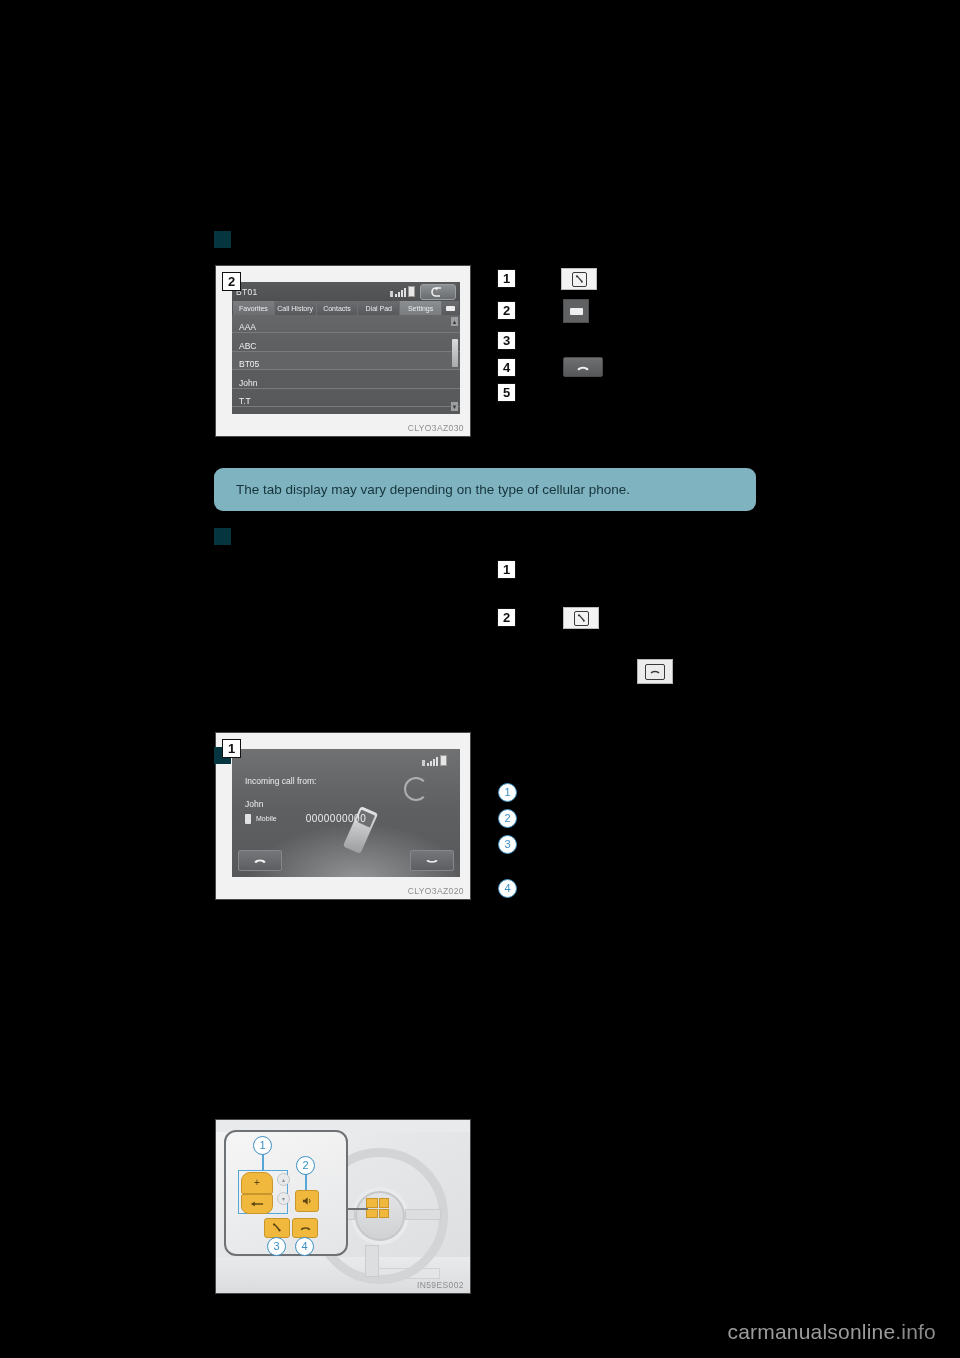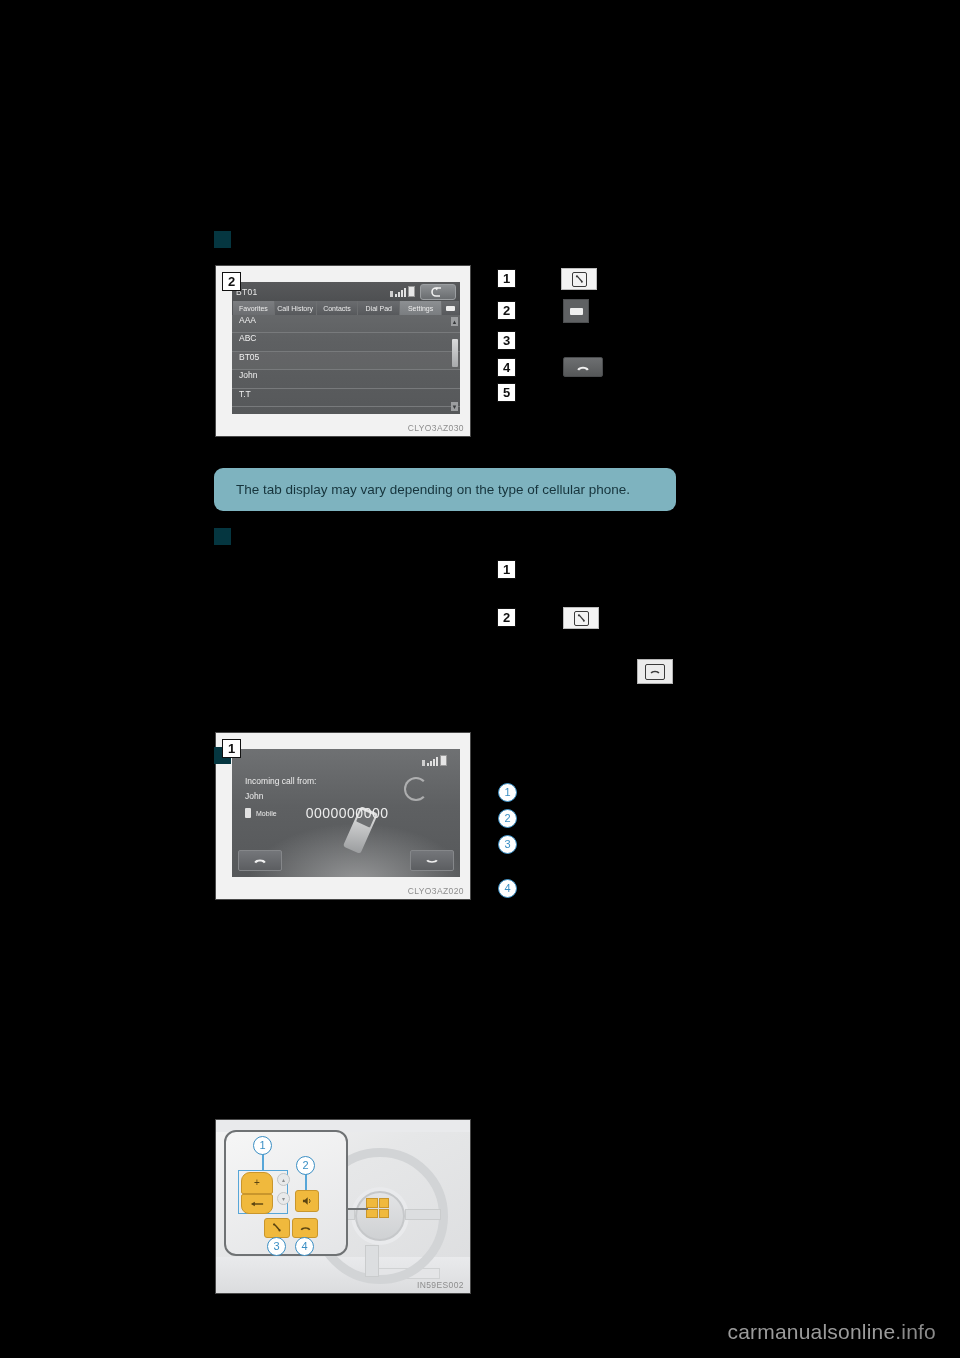--- a/index.html
+++ b/index.html
@@ -90,21 +90,21 @@
   .tab.sel{background:linear-gradient(180deg,#8c8f92,#7a7d80);}
   .tab-btn{
     width:17px;display:flex;align-items:center;justify-content:center;
     background:linear-gradient(180deg,#6a6c6f,#57595c);
   }
   .tab-btn span{display:block;width:9px;height:5px;background:#ededed;border-radius:1px;}
 
   
   .rows{position:absolute;left:0;right:0;top:33px;bottom:0;}
   .row{
-    height:18.4px;display:flex;align-items:flex-start;
+    height:18.4px;display:flex;align-items:flex-end;
     padding-left:7px;box-sizing:border-box;
     font-size:8.5px;color:#f0f0f0;
     border-bottom:1px solid #787a7c;
     position:relative;
   }
   .row.alt{background:rgba(255,255,255,.045);}
   .scrollbar{
     position:absolute;right:2px;top:0;bottom:0;width:7px;
   }
   .sb-arrow{
@@ -139,24 +139,24 @@
   .keybtn.dark{background:#5f6163;border:1px solid #4c4e50;}
   .keybtn.darkgrad{background:linear-gradient(180deg,#6d6f71,#565859);border:1px solid #4a4c4e;}
 
   .handset{
     width:13px;height:13px;border:1.4px solid #3a3a3a;border-radius:2px;
     display:flex;align-items:center;justify-content:center;
   }
 
   
   .icall-text{position:absolute;left:13px;top:27px;color:#ededed;}
-  .icall-text .l1{font-size:8.5px;margin-bottom:5px;}
+  .icall-text .l1{font-size:8.5px;margin-bottom:13px;}
   .icall-text .l2{font-size:8.5px;margin-bottom:4px;}
   .icall-row{display:flex;align-items:center;gap:5px;font-size:7px;}
-  .icall-row .num{font-size:14px;letter-spacing:.5px;padding-left:24px;}
+  .icall-row .num{font-size:10px;letter-spacing:.5px;padding-left:24px;}
   .phone-glyph{width:6px;height:10px;background:#e2e2e2;border-radius:1px;}
   .ring{
     position:absolute;right:32px;top:28px;
     width:20px;height:20px;border:2px solid rgba(235,235,235,.55);
     border-radius:50%;border-right-color:transparent;
   }
   .call-sbtn{
     position:absolute;bottom:6px;width:42px;height:19px;
     background:linear-gradient(180deg,#74767a,#5c5e61);
     border:1px solid #85878a;border-radius:2px;
@@ -319,21 +319,21 @@
 
   <div class="num-sq" style="position:absolute;left:497px;top:358px;">4</div>
   <div class="keybtn darkgrad" style="position:absolute;left:563px;top:357px;width:40px;height:20px;border-radius:2px;">
     <svg width="14" height="9" viewBox="0 0 16 10">
       <path d="M1.5 7.2 C3 3.2 13 3.2 14.5 7.2 L12.4 8.4 C11 5.6 5 5.6 3.6 8.4 Z" fill="#f0f0f0"></path>
     </svg>
   </div>
 
   <div class="num-sq" style="position:absolute;left:497px;top:383px;">5</div>
 
-  <div class="notice" style="left:214px;top:468px;width:462px;height:43px;">
+  <div class="notice" style="left:214px;top:468px;width:542px;height:43px;">
     <span>The tab display may vary depending on the type of cellular phone.</span>
   </div>
 
   <div style="position:absolute;left:214px;top:528px;" class="sec-marker"></div>
 
   <div class="figure" style="left:215px;top:560px;width:256px;height:168px;">
     <div class="num-sq fig-num">1</div>
 
     <div class="screen" style="left:16px;top:16px;right:10px;bottom:22px;">
 

